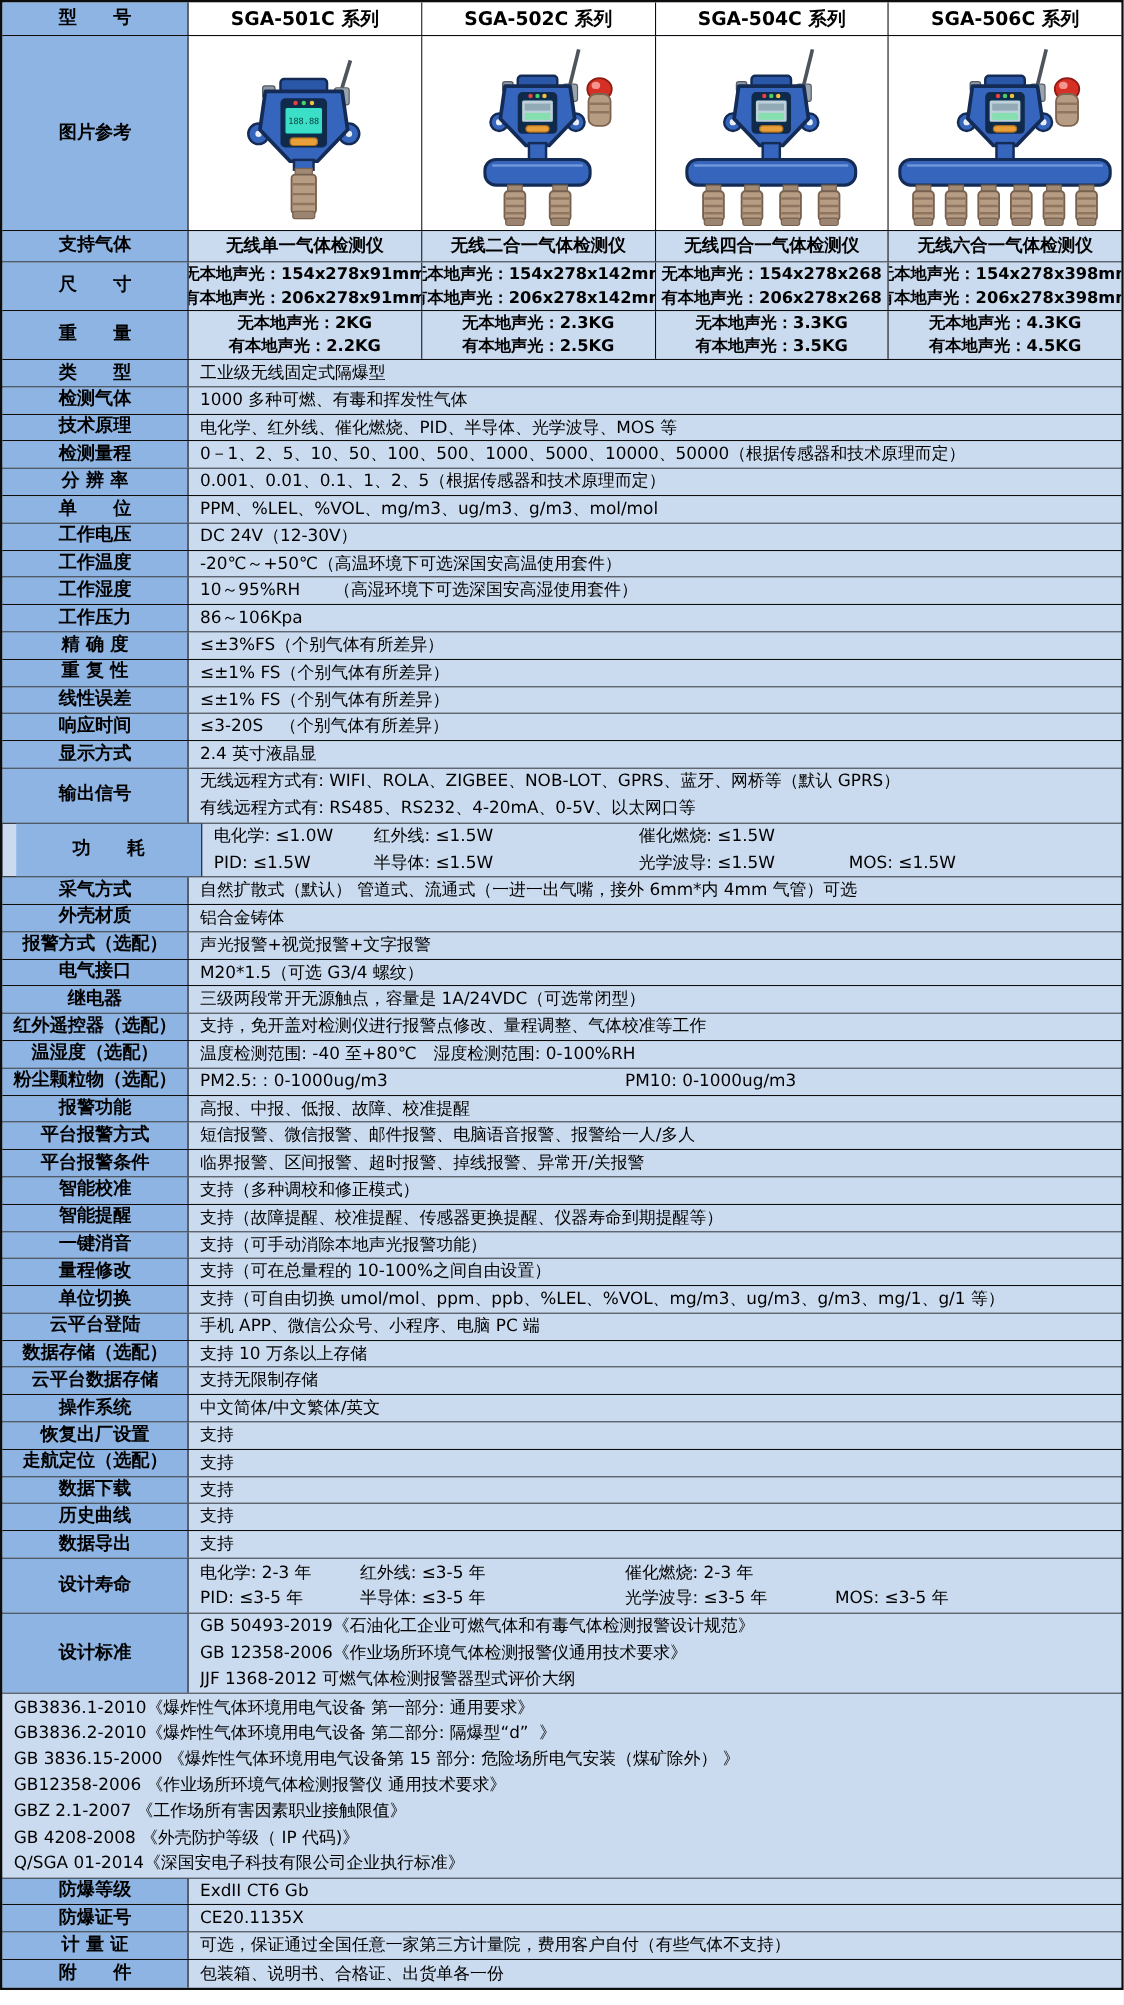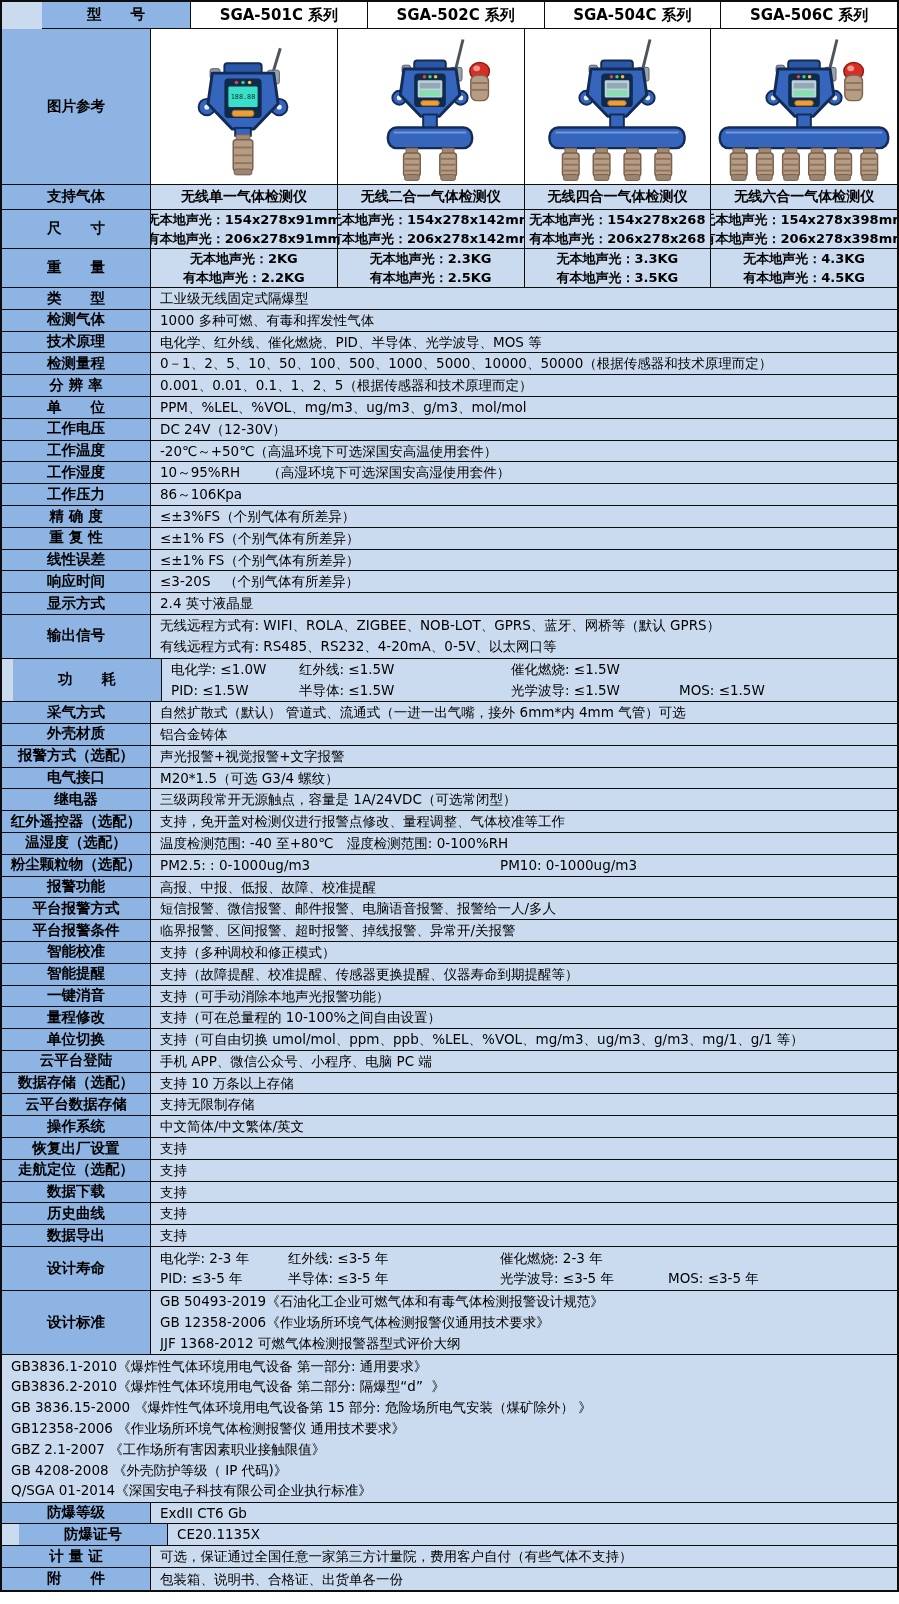--- a/index.html
+++ b/index.html
@@ -10,21 +10,21 @@
   .trow:last-child { border-bottom: none; }
   .lbl {
     flex: 0 0 149px; width:149px; background: #8db4e2; border-right: 1px solid #0d0d0d;
     display: flex; align-items: center; justify-content: center; text-align: center;
     font-weight: bold; font-size: 14.5px; line-height: 1.22; padding: 0 4px; white-space: pre-wrap;
   }
   .cols { flex: 1; display: flex; min-width: 0; }
   .mcell { flex: 1; border-right: 1px solid #0d0d0d; display: flex; flex-direction: column;
            align-items: center; justify-content: center; min-width: 0; overflow: hidden; }
   .mcell:last-child { border-right: none; }
-  .head-row { height: 27px; margin-left: 40px; }
+  .head-row { height: 27px; }
   .head-row .mcell { background: #ffffff; font-weight: bold; font-size: 15px; }
   .img-row { height: 156px; }
   .img-row .mcell { background: #ffffff; }
   .gas-row { height: 25px; }
   .gas-row .mcell { background: #cbdbef; font-weight: bold; font-size: 14px; }
   .two-row { height: 39px; }
   .two-row .mcell { background: #cbdbef; font-weight: bold; font-size: 13px; }
   .two-row .tl { line-height: 19px; height: 19px; white-space: pre; }
   .spec-row { display: flex; border-bottom: 1px solid #0d0d0d; }
   .spec-row:last-child { border-bottom: none; }
@@ -593,21 +593,21 @@
           <div class="sline">GB 4208-2008 《外壳防护等级（ IP 代码)》</div>
           <div class="sline">Q/SGA 01-2014《深国安电子科技有限公司企业执行标准》</div>
         </div>
       </div>
       <div class="spec-row" style="height: 21.8px;">
         <div class="lbl" style="flex: 0 0 149px;">防爆等级</div>
         <div class="spec-val">
           <div class="sline">ExdII CT6 Gb</div>
         </div>
       </div>
-      <div class="spec-row" style="height: 21.8px; padding-left: 17px;">
+      <div class="spec-row" style="height: 21.8px;">
         <div class="lbl" style="flex: 0 0 149px;">防爆证号</div>
         <div class="spec-val">
           <div class="sline">CE20.1135X</div>
         </div>
       </div>
       <div class="spec-row" style="height: 21.8px;">
         <div class="lbl" style="flex: 0 0 149px;">计 量 证</div>
         <div class="spec-val">
           <div class="sline">可选，保证通过全国任意一家第三方计量院，费用客户自付（有些气体不支持）</div>
         </div>

